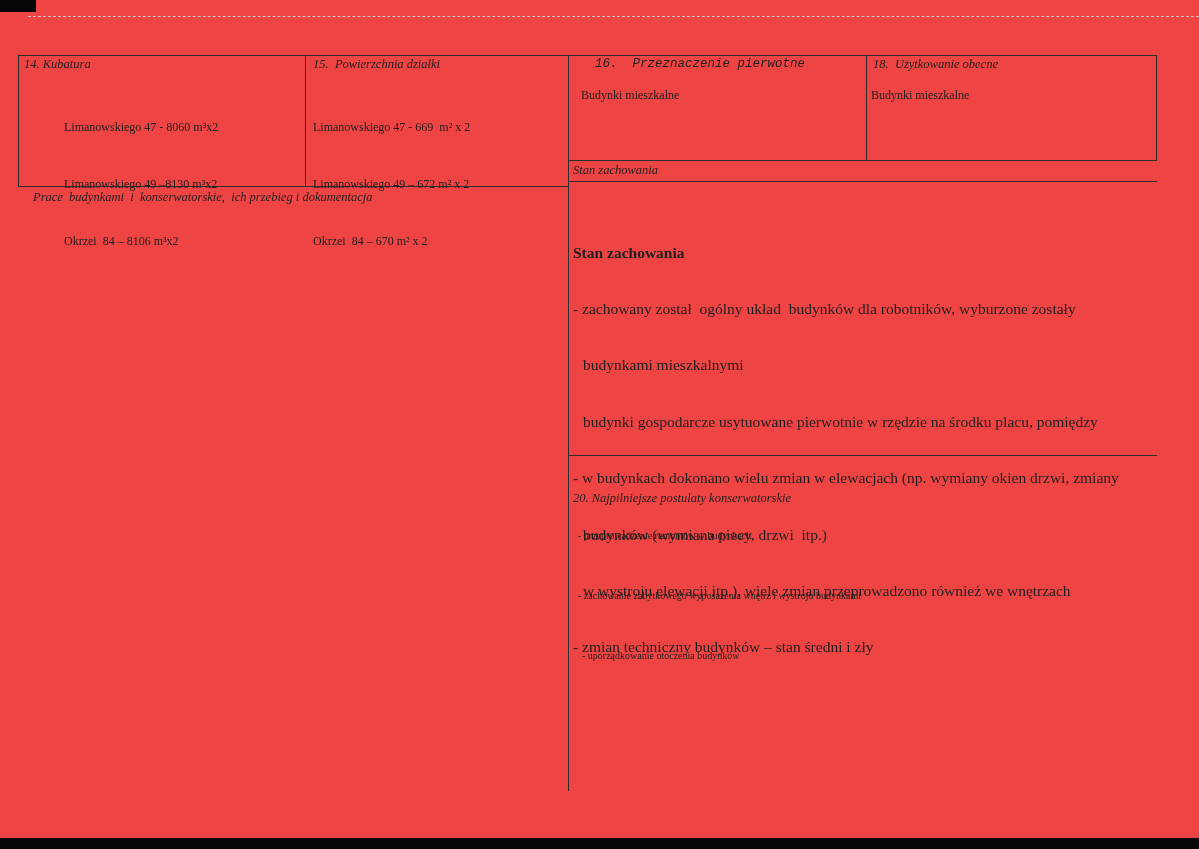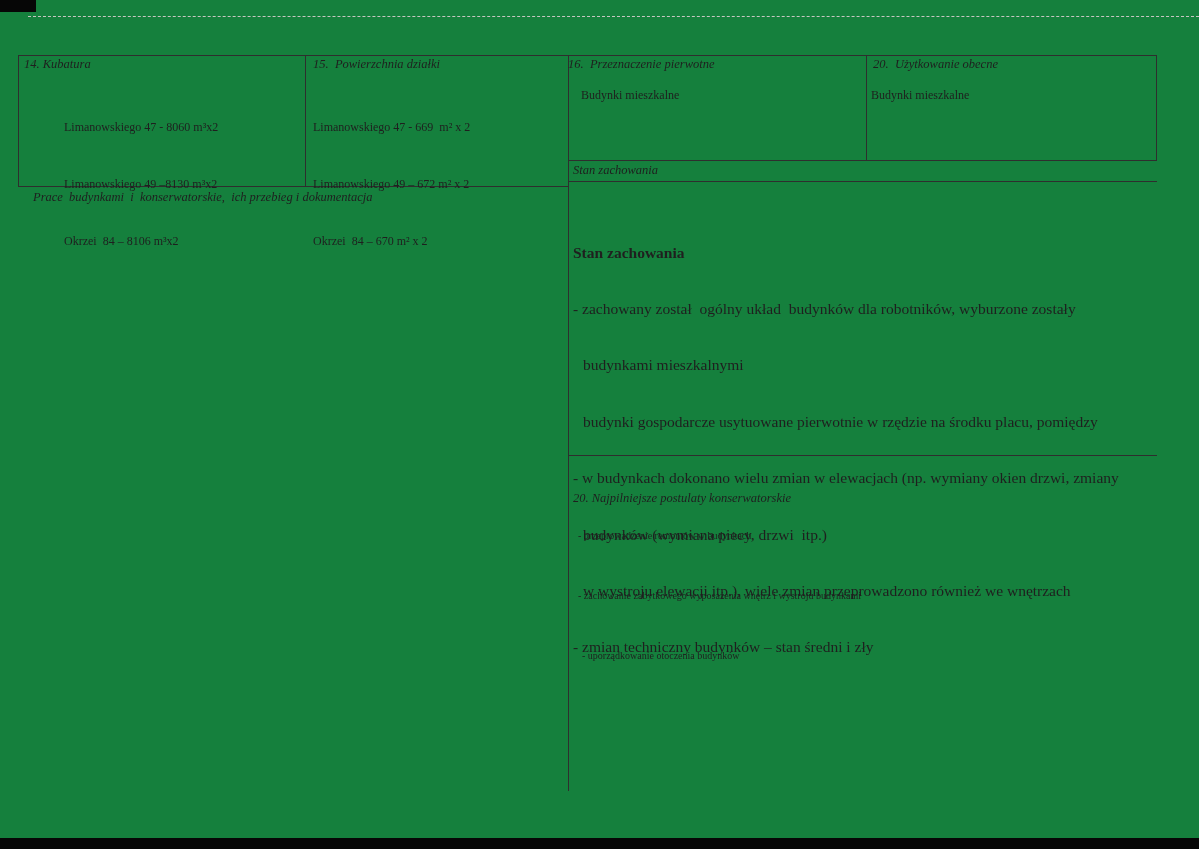--- a/index.html
+++ b/index.html
@@ -1,21 +1,21 @@
 <!DOCTYPE html>
 <html><head>
 <meta charset="utf-8">
 <style>
   * { margin: 0; padding: 0; box-sizing: border-box; }
   html, body { background: #e9e9e6; }
   .page {
     position: relative;
     width: 1199px;
     height: 849px;
-    background: #15803d;
+    background: #ef4444;
     font-family: "Liberation Serif", serif;
     color: #1f1f1f;
     overflow: hidden;
   }
   .line { position: absolute; background: #2e2e2e; }
   .strip { position: absolute; background: #060606; }
   .perforation {
     position: absolute;
     left: 28px; top: 16px; width: 1171px; height: 0;
     border-top: 1px dashed #c6c6c0;
@@ -76,24 +76,24 @@
     <div>Okrzei  84 – 8106 m³x2</div>
   </div>
 
   <div class="cell-label" style="left:313px; top:57px;">15.  Powierzchnia działki</div>
   <div class="body-text" style="left:313px; top:80px;">
     <div>Limanowskiego 47 - 669  m² x 2</div>
     <div>Limanowskiego 49 – 672 m² x 2</div>
     <div>Okrzei  84 – 670 m² x 2</div>
   </div>
 
-  <div class="cell-label" style="left:568px; top:57px;">16.  Przeznaczenie pierwotne</div>
+  <div class="cell-label" style="left:595px; top:57px;font-family:Liberation Mono, monospace;">16.  Przeznaczenie pierwotne</div>
   <div class="body-text" style="left:581px; top:86px;">Budynki mieszkalne</div>
 
-  <div class="cell-label" style="left:873px; top:57px;">20.  Użytkowanie obecne</div>
+  <div class="cell-label" style="left:873px; top:57px;">18.  Użytkowanie obecne</div>
   <div class="body-text" style="left:871px; top:86px;">Budynki mieszkalne</div>
 
   <div class="cell-label" style="left:573px; top:163px;">Stan zachowania</div>
 
   <div class="cell-label" style="left:33px; top:190px;">Prace  budynkami  i  konserwatorskie,  ich przebieg i dokumentacja</div>
 
   <div class="stan-block">
     <div class="stan-heading">Stan zachowania</div>
     <div>- zachowany został  ogólny układ  budynków dla robotników, wyburzone zostały</div>
     <div class="indent">budynkami mieszkalnymi</div>

